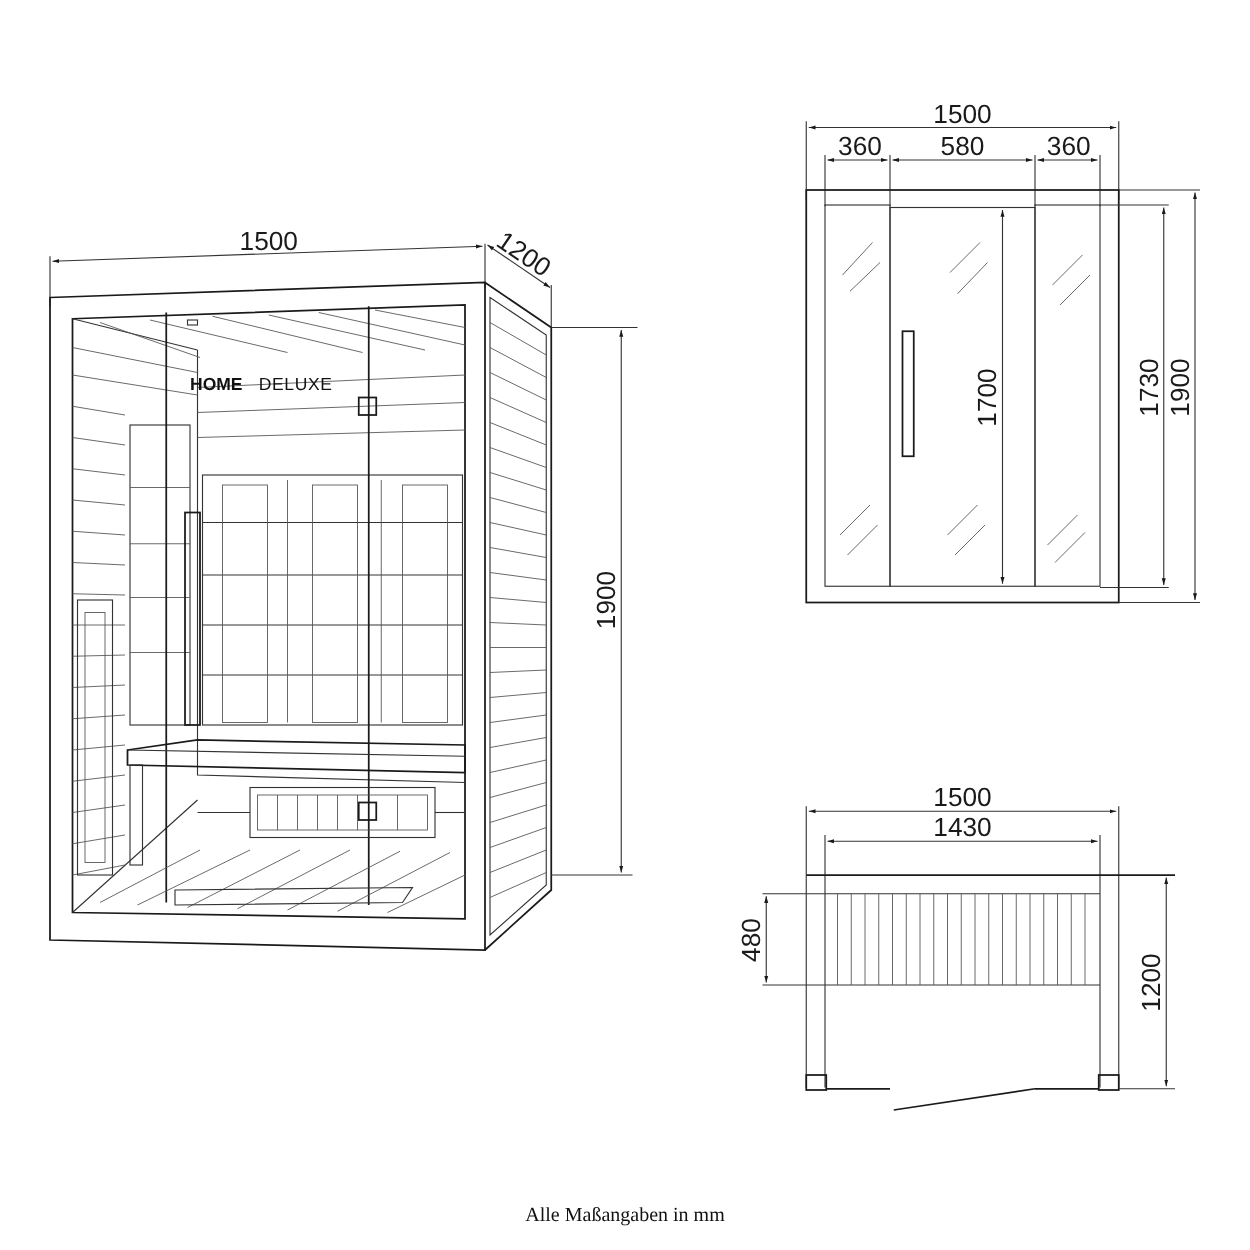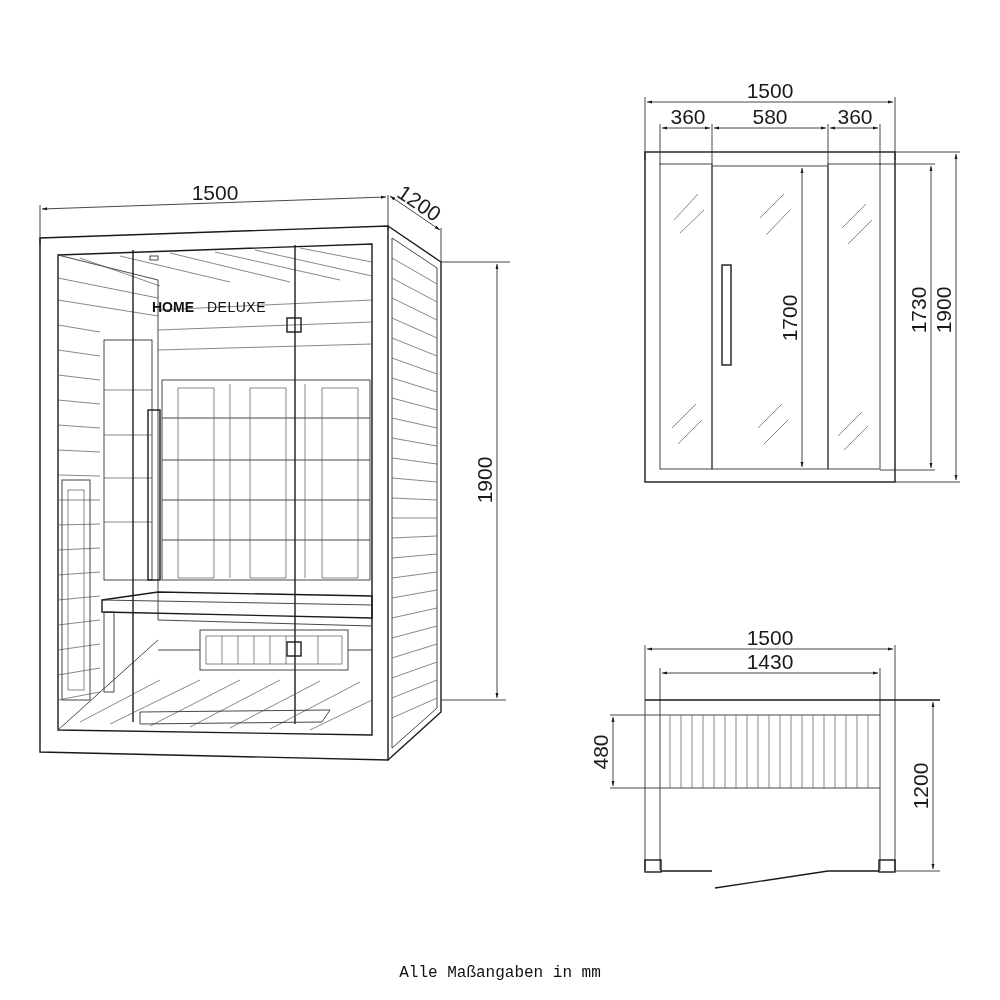--- a/index.html
+++ b/index.html
@@ -2,21 +2,21 @@
 <html><head>
   <meta charset="utf-8">
   <style>
     html, body { margin: 0; padding: 0; background: #ffffff; }
     body { width: 1000px; height: 1000px; position: relative; overflow: hidden; font-family: "Liberation Sans", sans-serif; }
     svg { position: absolute; left: 0; top: 0; }
     .dim { font-family: "Liberation Sans", sans-serif; font-size: 21px; fill: #1a1a1a; }
     .ln { stroke: #1a1a1a; fill: none; stroke-width: 1.4; }
     .lt { stroke: #333; fill: none; stroke-width: 0.9; }
     .lg { stroke: #555; fill: none; stroke-width: 0.7; }
-    .caption { position: absolute; left: 0; width: 1000px; top: 964px; text-align: center; font-family: Liberation Mono, monospace; font-size: 16px; color: #111; }
+    .caption { position: absolute; left: 0; width: 1000px; top: 964px; text-align: center; font-family: Liberation Serif, serif; font-size: 16px; color: #111; }
   </style>
 </head>
 <body>
 
 <svg width="1000" height="1000" viewBox="0 0 1000 1000">
   <defs>
     <marker id="arr" viewBox="0 0 10 10" refX="10" refY="5" markerWidth="6" markerHeight="6" orient="auto-start-reverse">
       <path d="M0,2 L10,5 L0,8 z" fill="#1a1a1a"></path>
     </marker>
   </defs>

